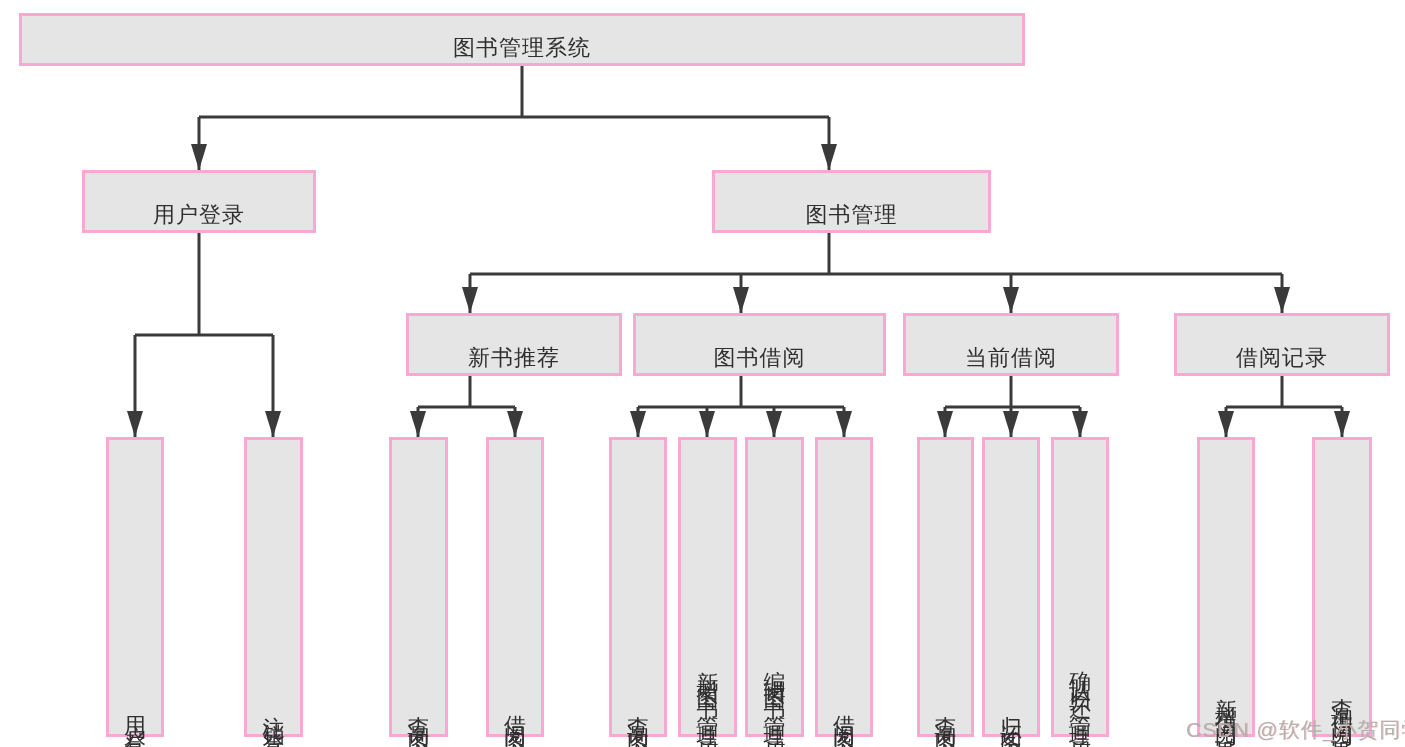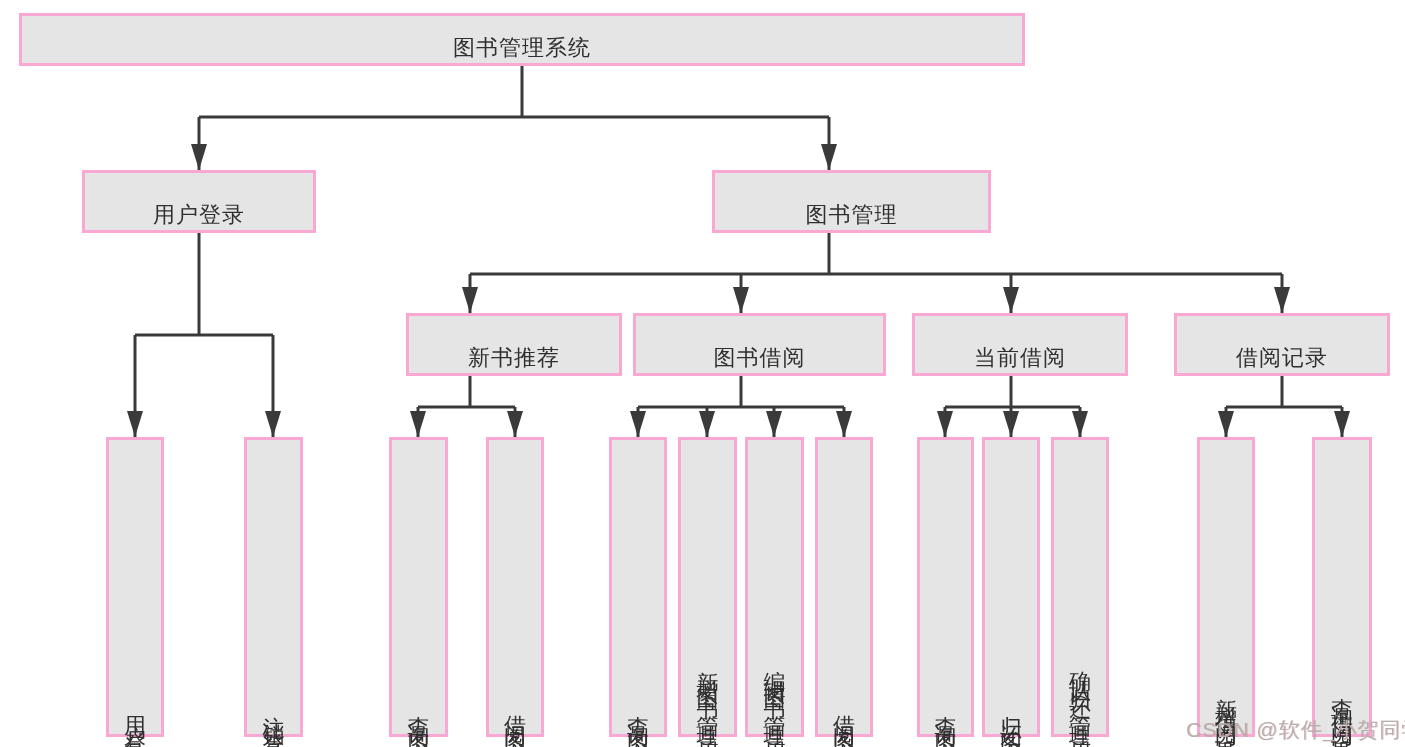--- a/index.html
+++ b/index.html
@@ -39,21 +39,21 @@
   }
   
   .n-root  { left: 19px;  top: 13px;  width: 1006px; height: 53px; }
   
   .n-users { left: 82px;  top: 170px; width: 234px;  height: 63px; }
   .n-books { left: 712px; top: 170px; width: 279px;  height: 63px; }
   
   .n-l3    { top: 313px; height: 63px; }
   .n-rec   { left: 362px;  width: 216px; margin-left: 44px; }
   .n-bor   { left: 633px;  width: 253px; }
-  .n-cur   { left: 903px;  width: 216px; margin-left: 9px; }
+  .n-cur   { left: 903px;  width: 216px; }
   .n-log   { left: 1174px; width: 216px; }
   
   .leaf    { top: 437px; height: 300px; }
   .n-a1 { left: 106px;  width: 58px; }
   .n-a2 { left: 244px;  width: 59px; }
   .n-b1 { left: 389px;  width: 59px; }
   .n-b2 { left: 486px;  width: 58px; }
   .n-c1 { left: 609px;  width: 58px; }
   .n-c2 { left: 678px;  width: 59px; }
   .n-c3 { left: 745px;  width: 59px; }

